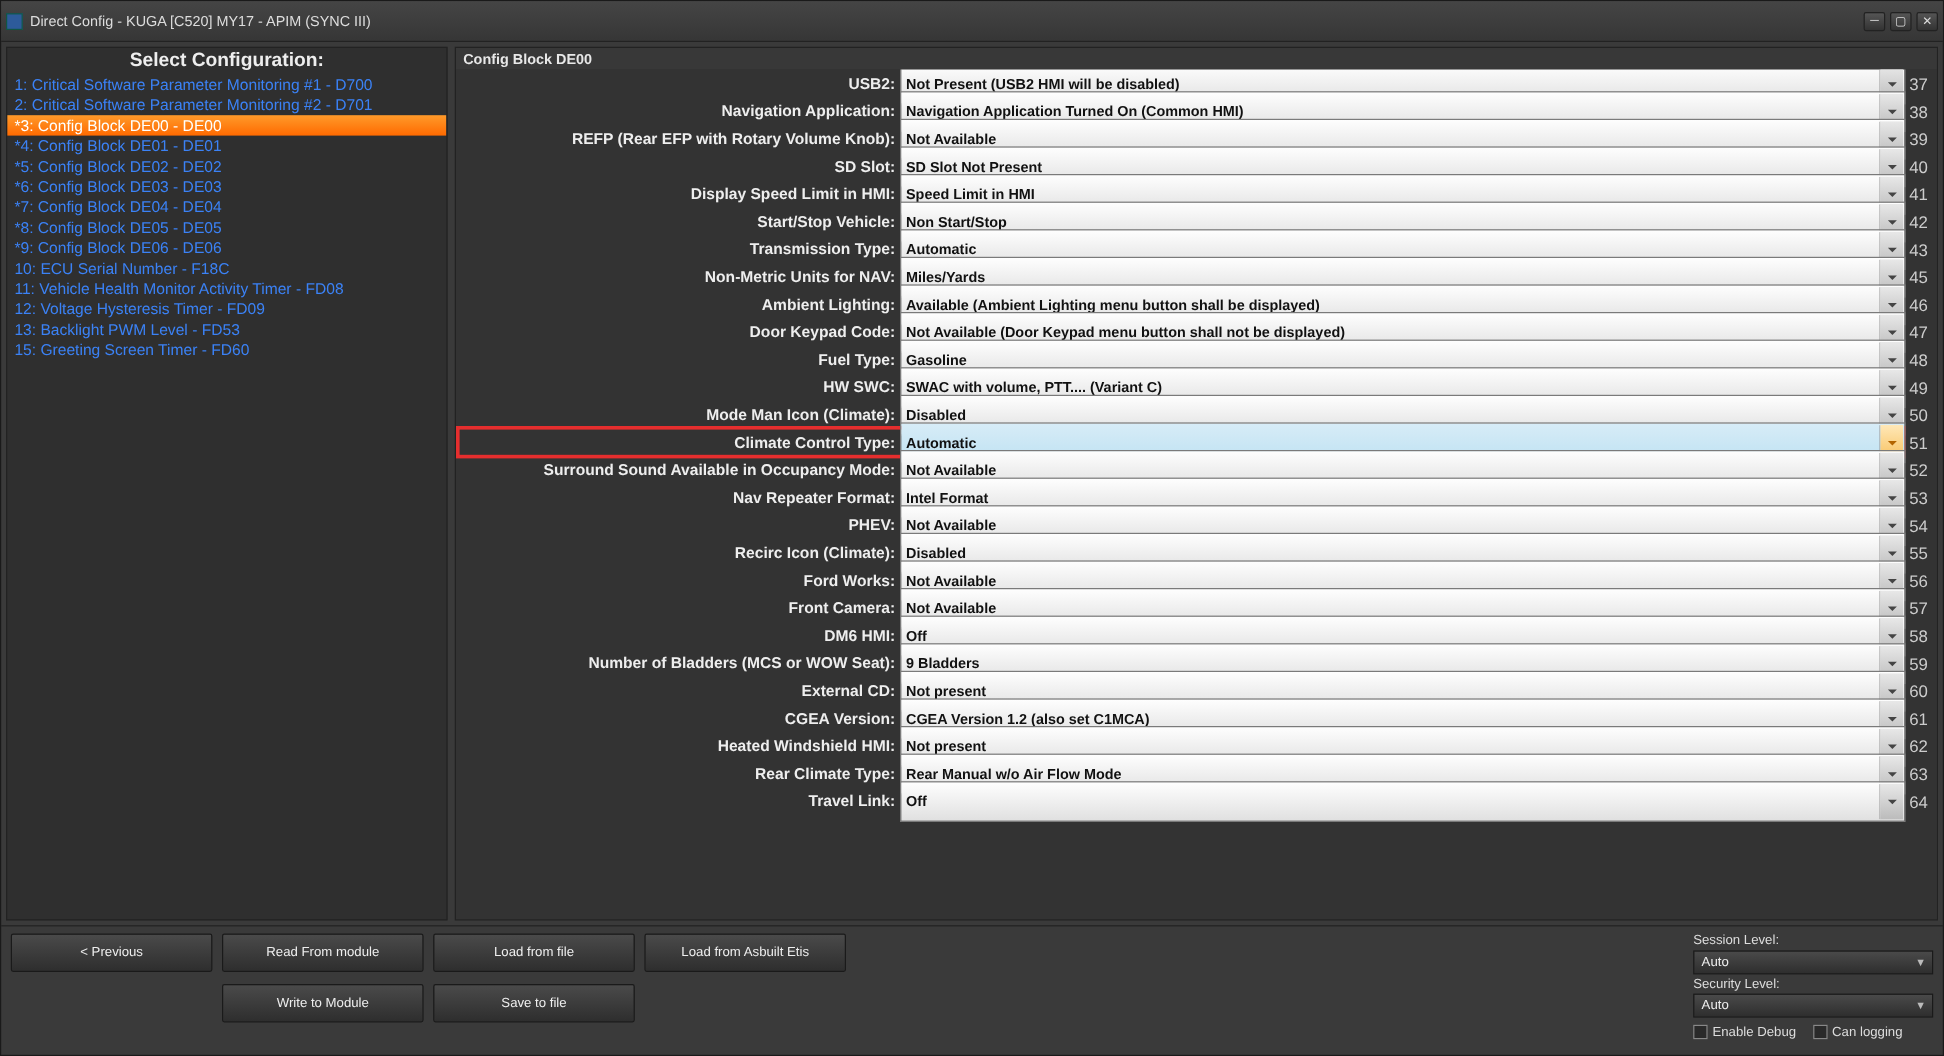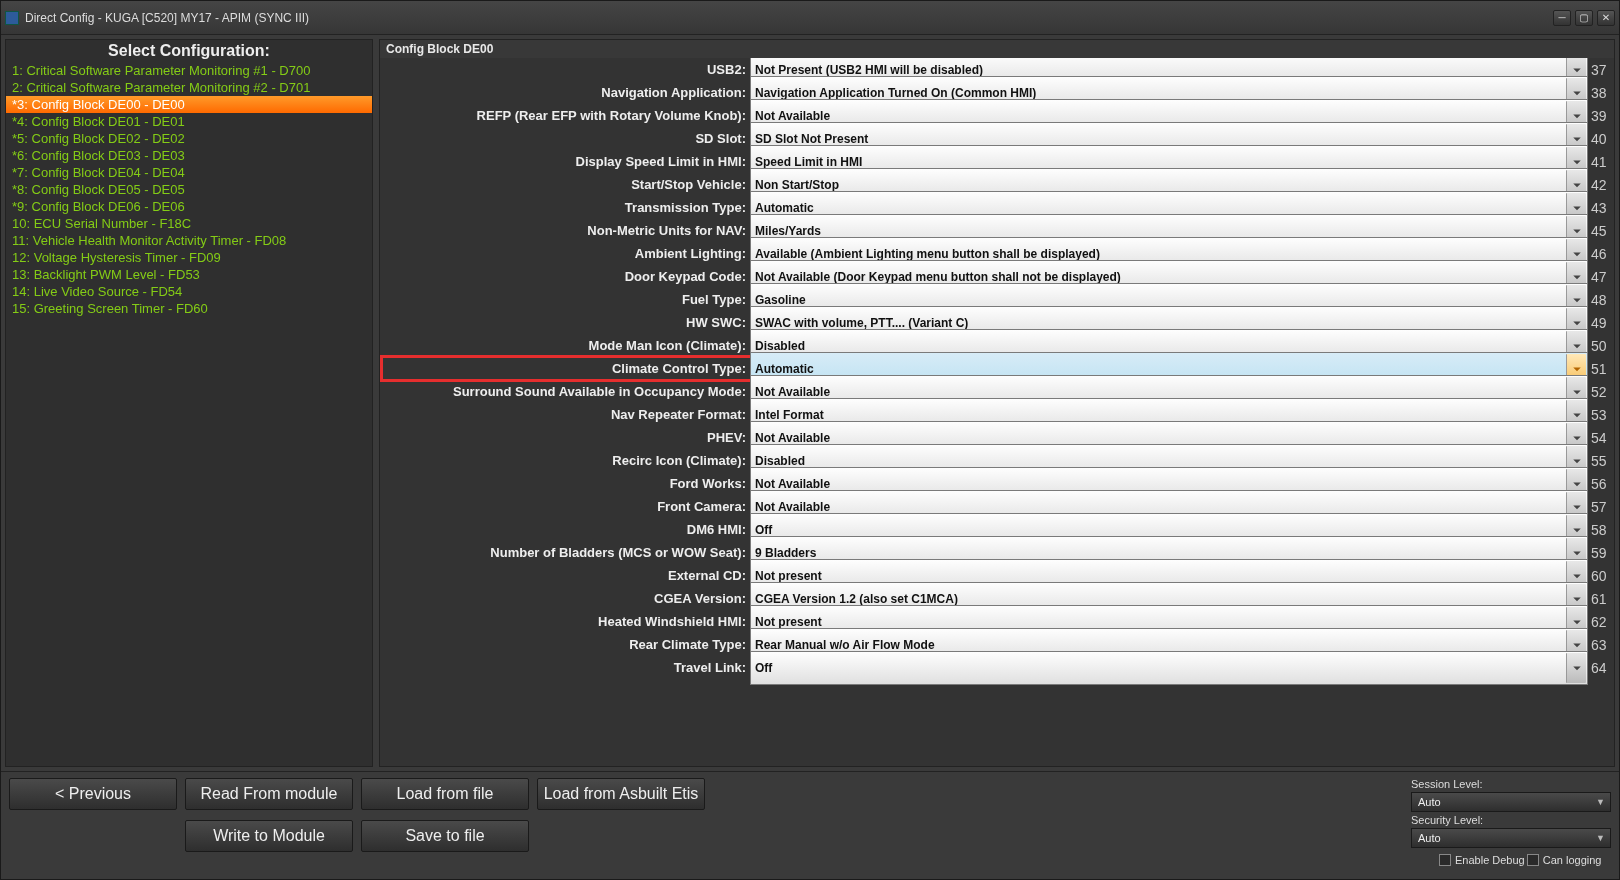--- a/index.html
+++ b/index.html
@@ -11,21 +11,21 @@
 .titlebar .app-icon { width: 14px; height: 14px; background: #2d5b9a; border: 1px solid #154; margin-right: 6px; }
 .titlebar .title-text { flex: 1; color: #ddd; }
 .titlebar .win-btns { display: flex; gap: 4px; }
 .titlebar .win-btn { width: 18px; height: 16px; background: linear-gradient(#555,#333); border: 1px solid #222; color: #ddd; font-size: 10px; display: flex; align-items: center; justify-content: center; cursor: pointer; border-radius: 2px; }
 
 
 .body { flex: 1; display: flex; padding: 4px; gap: 6px; min-height: 0; }
 .sidebar { width: 368px; background: #2f2f2f; border: 1px solid #222; display: flex; flex-direction: column; }
 .sidebar-header { font-weight: bold; font-size: 16px; text-align: center; padding: 2px; color: #eee; }
 .sidebar-list { flex: 1; overflow-y: auto; font-size: 13px; }
-.sidebar-item { padding: 1px 6px; cursor: pointer; white-space: nowrap; color: #84cc16; }
+.sidebar-item { padding: 1px 6px; cursor: pointer; white-space: nowrap; color: #3b82f6; }
 .sidebar-item.selected { background: linear-gradient(#ff9a2a,#ff6a00); color: #fff; }
 
 .main-area { flex: 1; background: #333; border: 1px solid #222; display: flex; flex-direction: column; min-width: 0; }
 .main-header { font-weight: bold; font-size: 12px; padding: 2px 6px; background: #383838; }
 .config-scroll { flex: 1; overflow-y: scroll; overflow-x: hidden; padding-right: 2px; background: #333; }
 .config-row { display: flex; align-items: center; height: 23px; margin-bottom: 0; }
 .config-label { width: 370px; text-align: right; font-weight: bold; font-size: 13px; color: #eee; padding-right: 4px; white-space: nowrap; }
 .config-value-wrap { flex: 1; position: relative; height: 21px; display: flex; align-items: center; }
 .config-value { flex: 1; height: 34px; background: linear-gradient(#fefefe,#e0e0e0); border: 1px solid #7a7a7a; color: #111; font-weight: bold; font-size: 12px; padding: 0 28px 0 4px; display: flex; align-items: center; position: relative; cursor: pointer; }
 .config-value .dd-btn { position: absolute; right: 1px; top: 1px; bottom: 1px; width: 20px; background: linear-gradient(#e8e8e8,#bbb); border-left: 1px solid #999; display: flex; align-items: center; justify-content: center; border-radius: 1px; }
@@ -33,26 +33,26 @@
 .config-index { width: 24px; font-size: 14px; color: #ccc; padding-left: 3px; }
 .config-row.highlight-row { position: relative; }
 .config-row.highlight-row::before { content:""; position:absolute; left:0; right:24px; top:-2px; bottom:-2px; border:3px solid #e62e2e; pointer-events:none; }
 .config-row.highlight-row .config-value { background: linear-gradient(#d7ecf7,#bfe2f2); }
 .config-row.highlight-row .dd-btn { background: linear-gradient(#ffe8b8,#f7c05c); }
 .config-row.highlight-row .dd-btn svg { fill: #b36500; }
 
 
 .footer { height: 108px; padding: 6px 8px; border-top: 1px solid #222; display: flex; justify-content: space-between; gap: 20px; }
 .footer-left { display: grid; grid-template-columns: repeat(4, 168px); grid-auto-rows: 32px; gap: 10px 8px; align-content: start; }
-.footer-btn { background: linear-gradient(#4a4a4a,#2e2e2e); border: 1px solid #1a1a1a; color: #eee; font-size: 16px; display: flex; align-items: center; justify-content: center; cursor: pointer; border-radius: 2px; }
+.footer-btn { background: linear-gradient(#4a4a4a,#2e2e2e); border: 1px solid #1a1a1a; color: #eee; font-size: 11px; display: flex; align-items: center; justify-content: center; cursor: pointer; border-radius: 2px; }
 .footer-right { width: 200px; font-size: 11px; display: flex; flex-direction: column; gap: 2px; }
 .footer-right label { color: #ddd; }
 .combo { height: 20px; background: linear-gradient(#4a4a4a,#2e2e2e); border: 1px solid #1a1a1a; color: #eee; padding: 0 18px 0 6px; position: relative; display: flex; align-items: center; font-size: 11px; cursor: pointer; }
 .combo::after { content: "▼"; position: absolute; right: 5px; font-size: 9px; color: #bbb; }
-.footer-checks { display: flex; gap: 2px; margin-top: 4px; margin-left: 28px; }
+.footer-checks { display: flex; gap: 14px; margin-top: 4px; }
 .check { display: flex; align-items: center; gap: 4px; font-size: 11px; color: #ddd; cursor: pointer; }
 .check-box { width: 12px; height: 12px; border: 1px solid #888; background: #2a2a2a; }
 
 
 .config-scroll::-webkit-scrollbar { width: 18px; }
 .config-scroll::-webkit-scrollbar-track { background: #3a3a3a; }
 .config-scroll::-webkit-scrollbar-thumb { background: linear-gradient(#666,#444); border: 1px solid #222; border-radius: 2px; }
 .config-scroll::-webkit-scrollbar-button { height: 16px; background: linear-gradient(#555,#333); border: 1px solid #222; }
 
 </style>
@@ -82,21 +82,20 @@
           <div class="sidebar-item">*4: Config Block DE01 - DE01</div>
           <div class="sidebar-item">*5: Config Block DE02 - DE02</div>
           <div class="sidebar-item">*6: Config Block DE03 - DE03</div>
           <div class="sidebar-item">*7: Config Block DE04 - DE04</div>
           <div class="sidebar-item">*8: Config Block DE05 - DE05</div>
           <div class="sidebar-item">*9: Config Block DE06 - DE06</div>
           <div class="sidebar-item">10: ECU Serial Number - F18C</div>
           <div class="sidebar-item">11: Vehicle Health Monitor Activity Timer - FD08</div>
           <div class="sidebar-item">12: Voltage Hysteresis Timer - FD09</div>
           <div class="sidebar-item">13: Backlight PWM Level - FD53</div>
-          <div class="sidebar-item">14: Live Video Source - FD54</div>
           <div class="sidebar-item">15: Greeting Screen Timer - FD60</div>
         </div>
     </div>
 
     <div class="main-area">
       <div class="main-header">Config Block DE00</div>
       <div class="config-scroll" id="config-scroll">
           <div class="config-row">
             <div class="config-label">USB2:</div>
             <div class="config-value-wrap">

